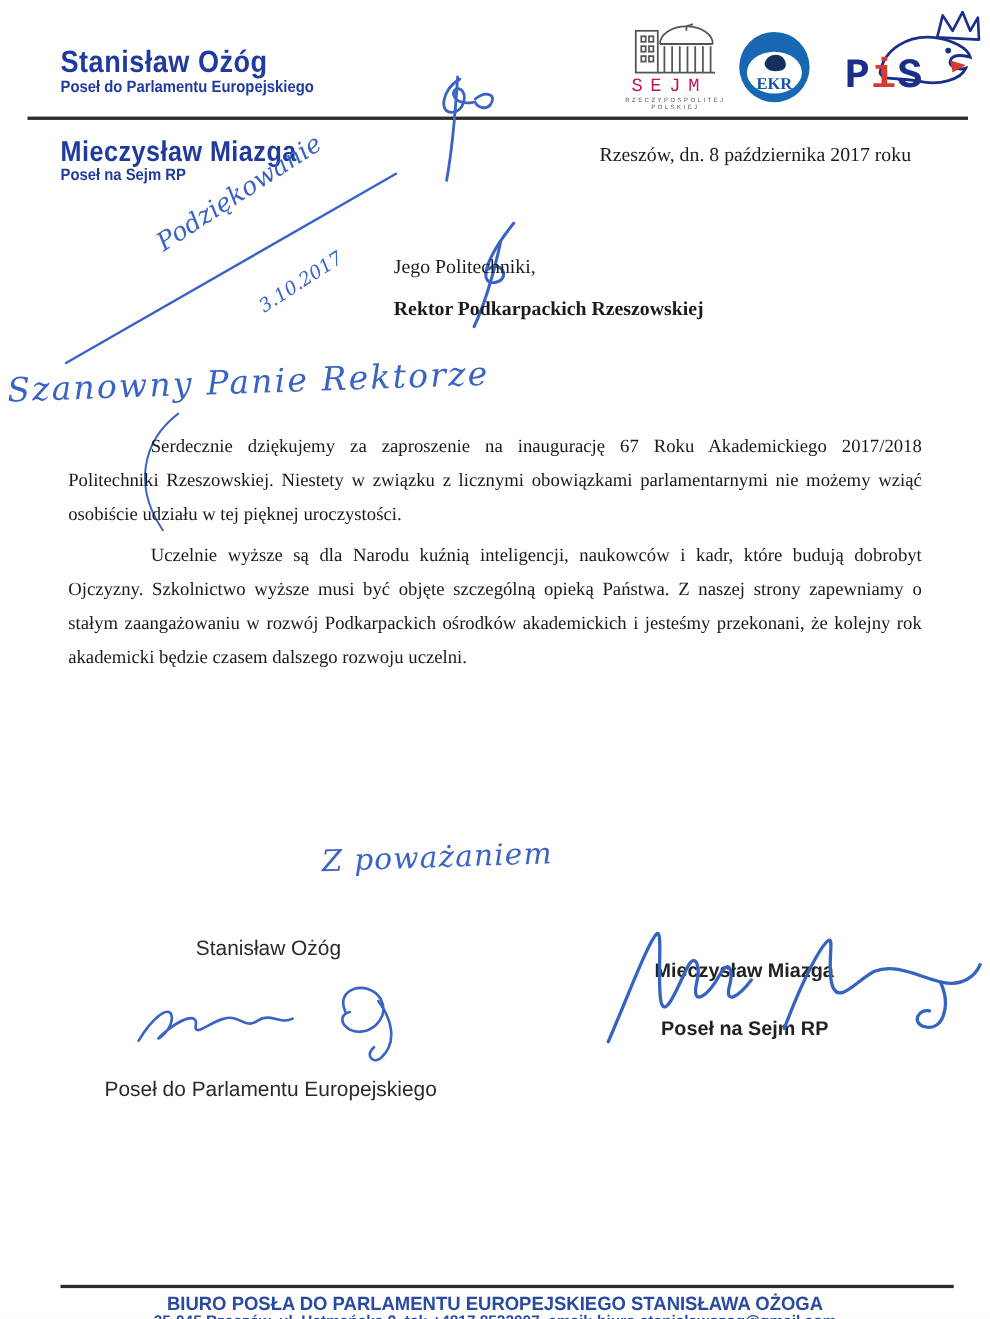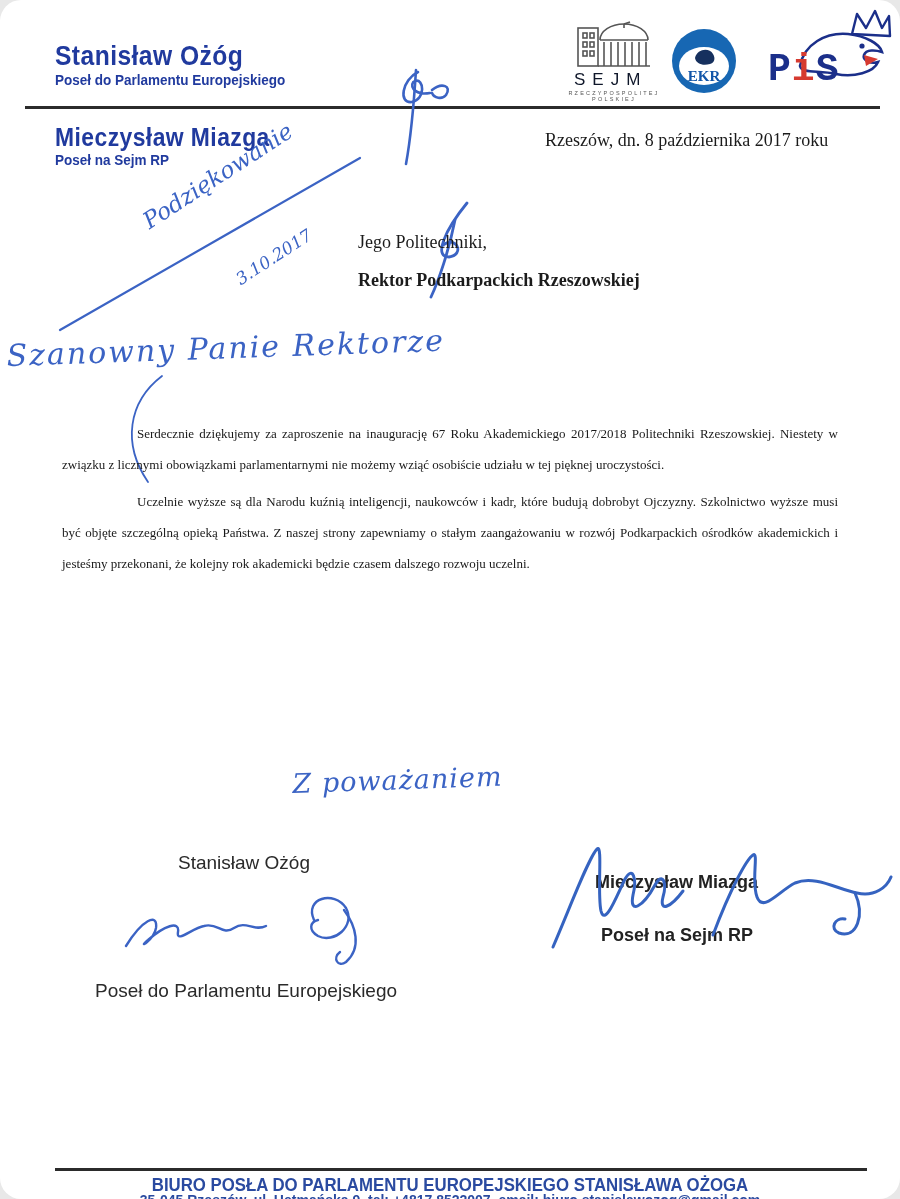--- a/index.html
+++ b/index.html
@@ -1,20 +1,20 @@
 <!DOCTYPE html>
 <html><head>
 <meta charset="utf-8">
 <style>
   * { margin:0; padding:0; box-sizing:border-box; }
   html,body { background:#e8e8e8; }
   .page {
     position:relative; width:900px; height:1199px; margin:0 auto;
     background:#ffffff; overflow:hidden;
-    font-family:"Liberation Serif", serif; color:#1b1b1b;border-radius:21px;
+    font-family:"Liberation Serif", serif; color:#1b1b1b;
   }
   .abs { position:absolute; }
   
   .lh-name {
     font-family:"Liberation Sans", sans-serif; font-weight:bold;
     color:#203a9e; transform:scaleX(.88); transform-origin:left top;
     letter-spacing:.5px; white-space:nowrap;
   }
   .lh-title {
     font-family:"Liberation Sans", sans-serif; font-weight:bold;
@@ -24,29 +24,28 @@
   .rule { background:#2b2b2b; }
   
   .hand {
     color:#3b63c4; font-family:"DejaVu Serif", serif; font-style:italic;
     white-space:nowrap;
   }
   
   .serif18 { font-size:18px; }
   .bold { font-weight:bold; }
   .body-text {
-    font-size:13px; line-height:31px; text-align:justify;
+    font-size:17px; line-height:31px; text-align:justify;
     color:#191919;
-    margin-top:28px;
   }
   .body-text p { text-indent:75px; margin:0 0 6px 0; }
   .sans { font-family:"Liberation Sans", sans-serif; }
   
   .sejm-word {
-    font-family:Liberation Sans, sans-serif; color:#0f172a;
+    font-family:Liberation Mono, monospace; color:#be185d;
     font-size:17px; letter-spacing:7px; white-space:nowrap;
   }
   .sejm-sub {
     font-family:"Liberation Sans", sans-serif; color:#555;
     font-size:5.5px; letter-spacing:2.2px; text-align:center; white-space:nowrap;
   }
   .pis-text {
     font-family:Liberation Mono, monospace; font-weight:bold;
     font-size:38px; letter-spacing:1px; white-space:nowrap;
   }

